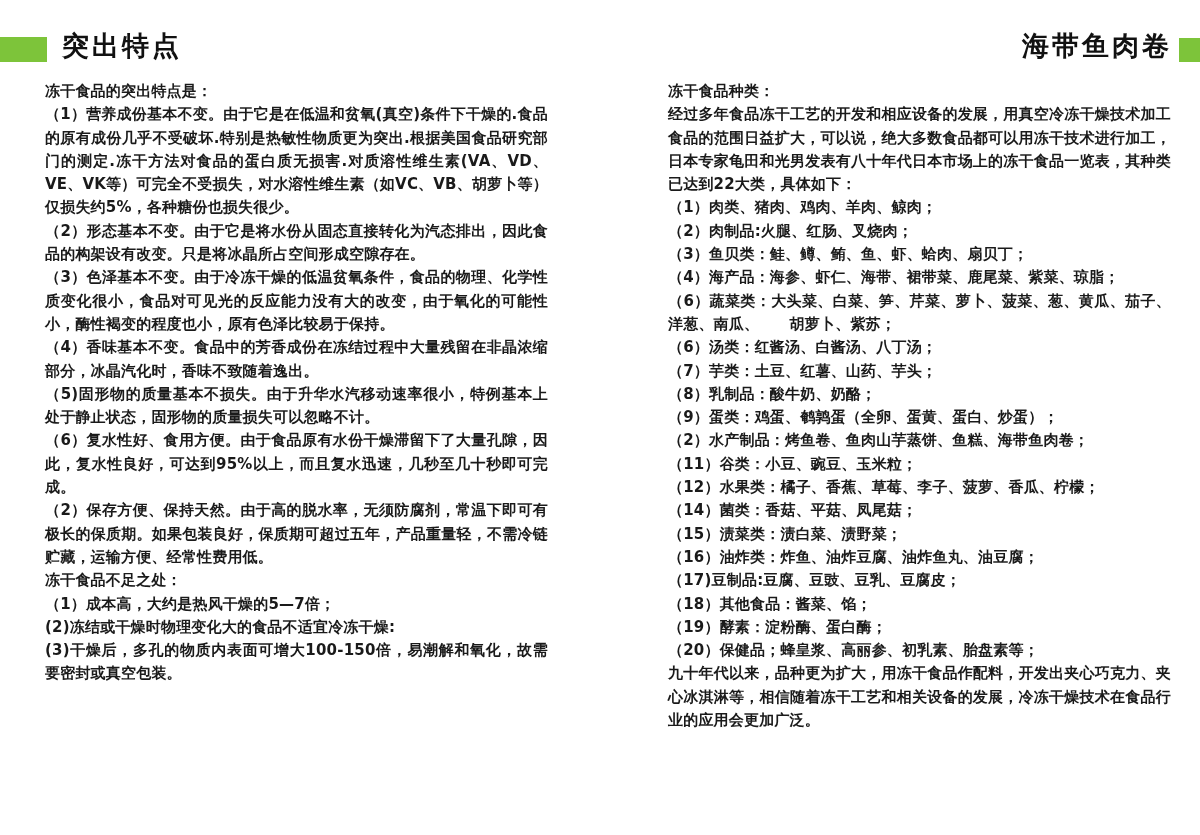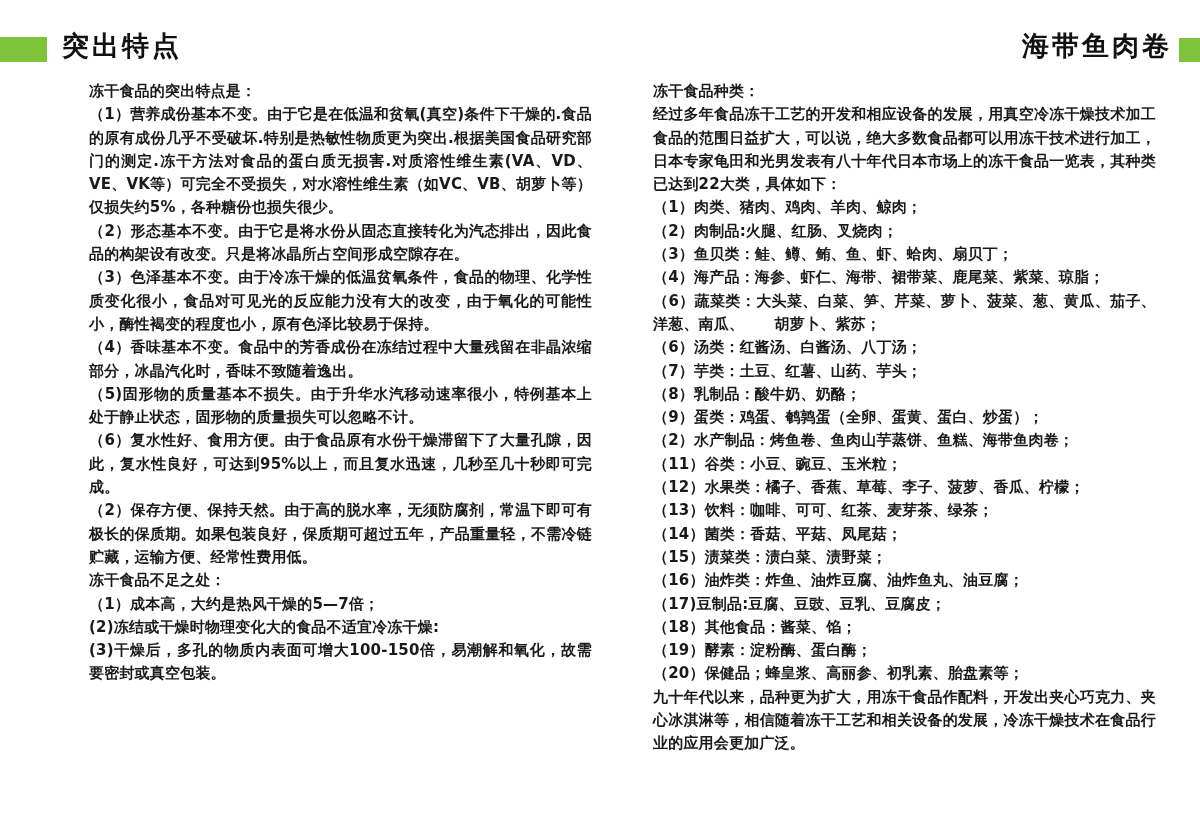--- a/index.html
+++ b/index.html
@@ -43,22 +43,22 @@
     position: absolute;
     top: 80px;
     width: 503px;
     font-size: 15px;
     line-height: 23.3px;
     letter-spacing: 0.2px;
     text-align: justify;
     font-weight: 600;
     color: var(--text-color, #1a1a1a);
   }
-  .col-left { left: 45px; margin-left: 44px; }
-  .col-right { left: 653px; }
+  .col-left { left: 45px; }
+  .col-right { left: 668px; }
   .column p { margin: 0; }
 </style>
 </head>
 <body>
 
 <div class="page">
 
   <div class="accent-bar bar-left"></div>
   <h1 class="page-title title-left">突出特点</h1>
 
@@ -88,21 +88,20 @@
     <p>（3）鱼贝类：鲑、鳟、鲔、鱼、虾、蛤肉、扇贝丁；</p>
     <p>（4）海产品：海参、虾仁、海带、裙带菜、鹿尾菜、紫菜、琼脂；</p>
     <p>（6）蔬菜类：大头菜、白菜、笋、芹菜、萝卜、菠菜、葱、黄瓜、茄子、洋葱、南瓜、　　胡萝卜、紫苏；</p>
     <p>（6）汤类：红酱汤、白酱汤、八丁汤；</p>
     <p>（7）芋类：土豆、红薯、山药、芋头；</p>
     <p>（8）乳制品：酸牛奶、奶酪；</p>
     <p>（9）蛋类：鸡蛋、鹌鹑蛋（全卵、蛋黄、蛋白、炒蛋）；</p>
     <p>（2）水产制品：烤鱼卷、鱼肉山芋蒸饼、鱼糕、海带鱼肉卷；</p>
     <p>（11）谷类：小豆、豌豆、玉米粒；</p>
     <p>（12）水果类：橘子、香蕉、草莓、李子、菠萝、香瓜、柠檬；</p>
-    <p>（13）饮料：咖啡、可可、红茶、麦芽茶、绿茶；</p>
     <p>（14）菌类：香菇、平菇、凤尾菇；</p>
     <p>（15）渍菜类：渍白菜、渍野菜；</p>
     <p>（16）油炸类：炸鱼、油炸豆腐、油炸鱼丸、油豆腐；</p>
     <p>（17)豆制品:豆腐、豆豉、豆乳、豆腐皮；</p>
     <p>（18）其他食品：酱菜、馅；</p>
     <p>（19）酵素：淀粉酶、蛋白酶；</p>
     <p>（20）保健品；蜂皇浆、高丽参、初乳素、胎盘素等；</p>
     <p>九十年代以来，品种更为扩大，用冻干食品作配料，开发出夹心巧克力、夹心冰淇淋等，相信随着冻干工艺和相关设备的发展，冷冻干燥技术在食品行业的应用会更加广泛。</p>
   </div>
 

